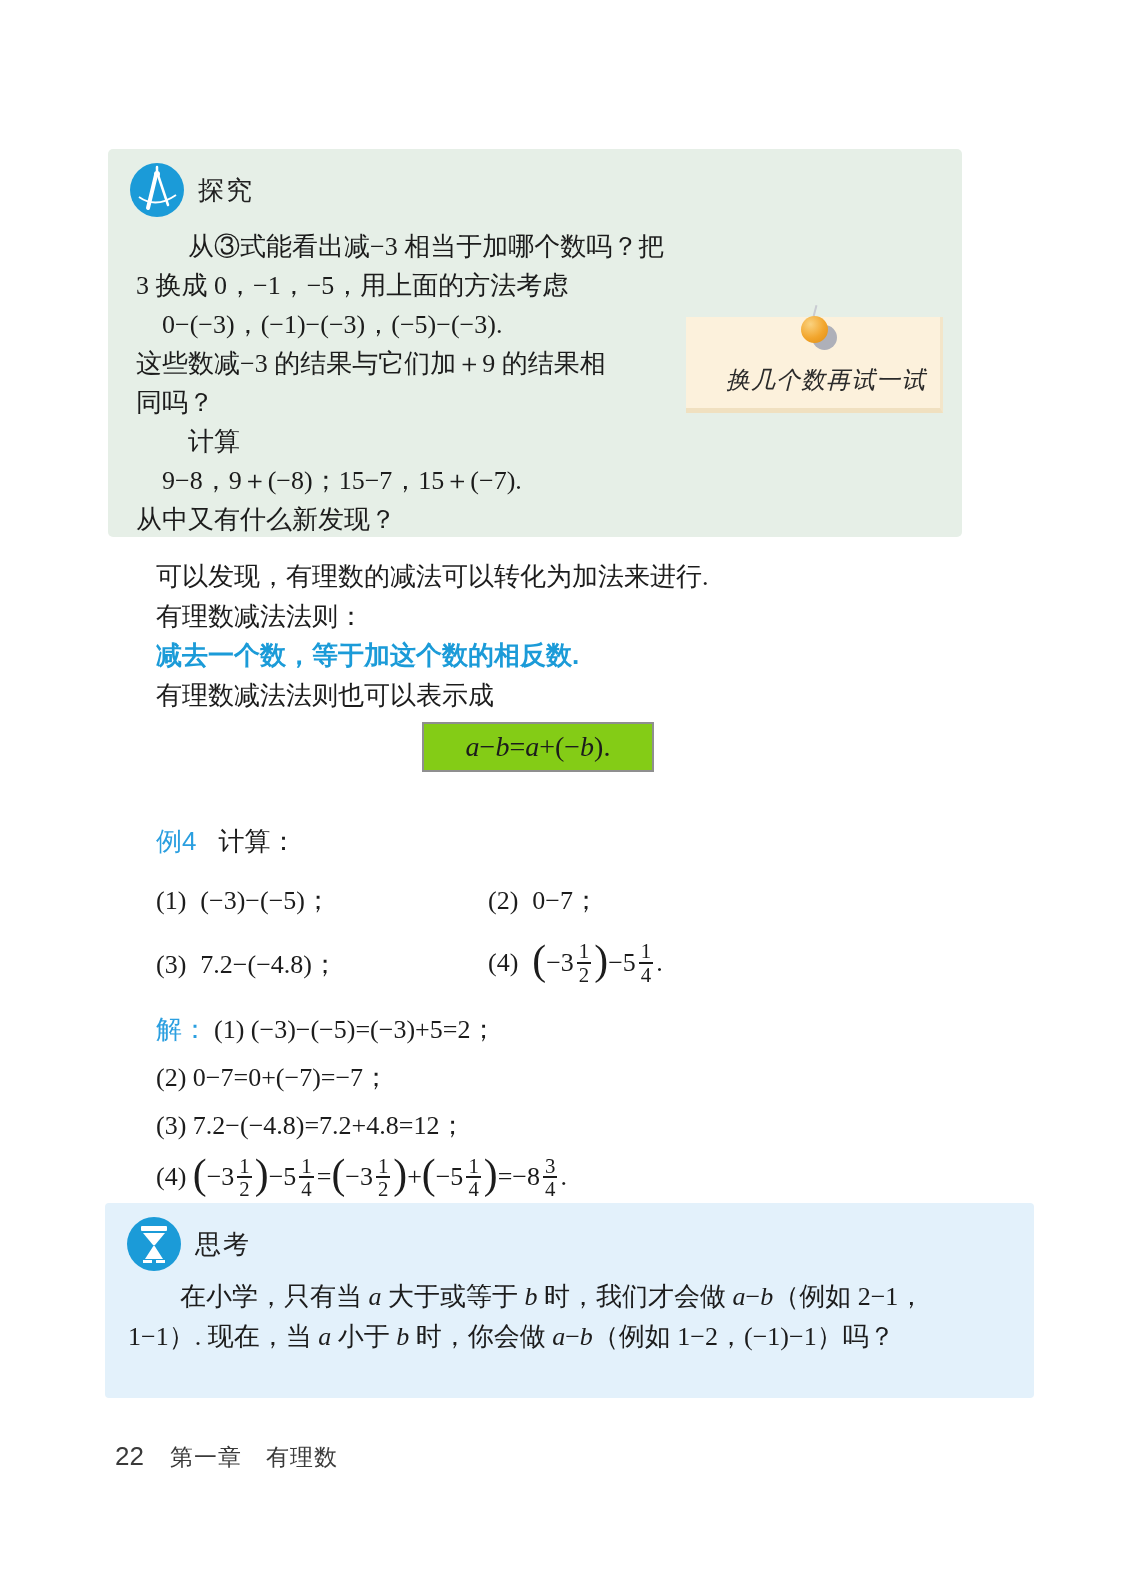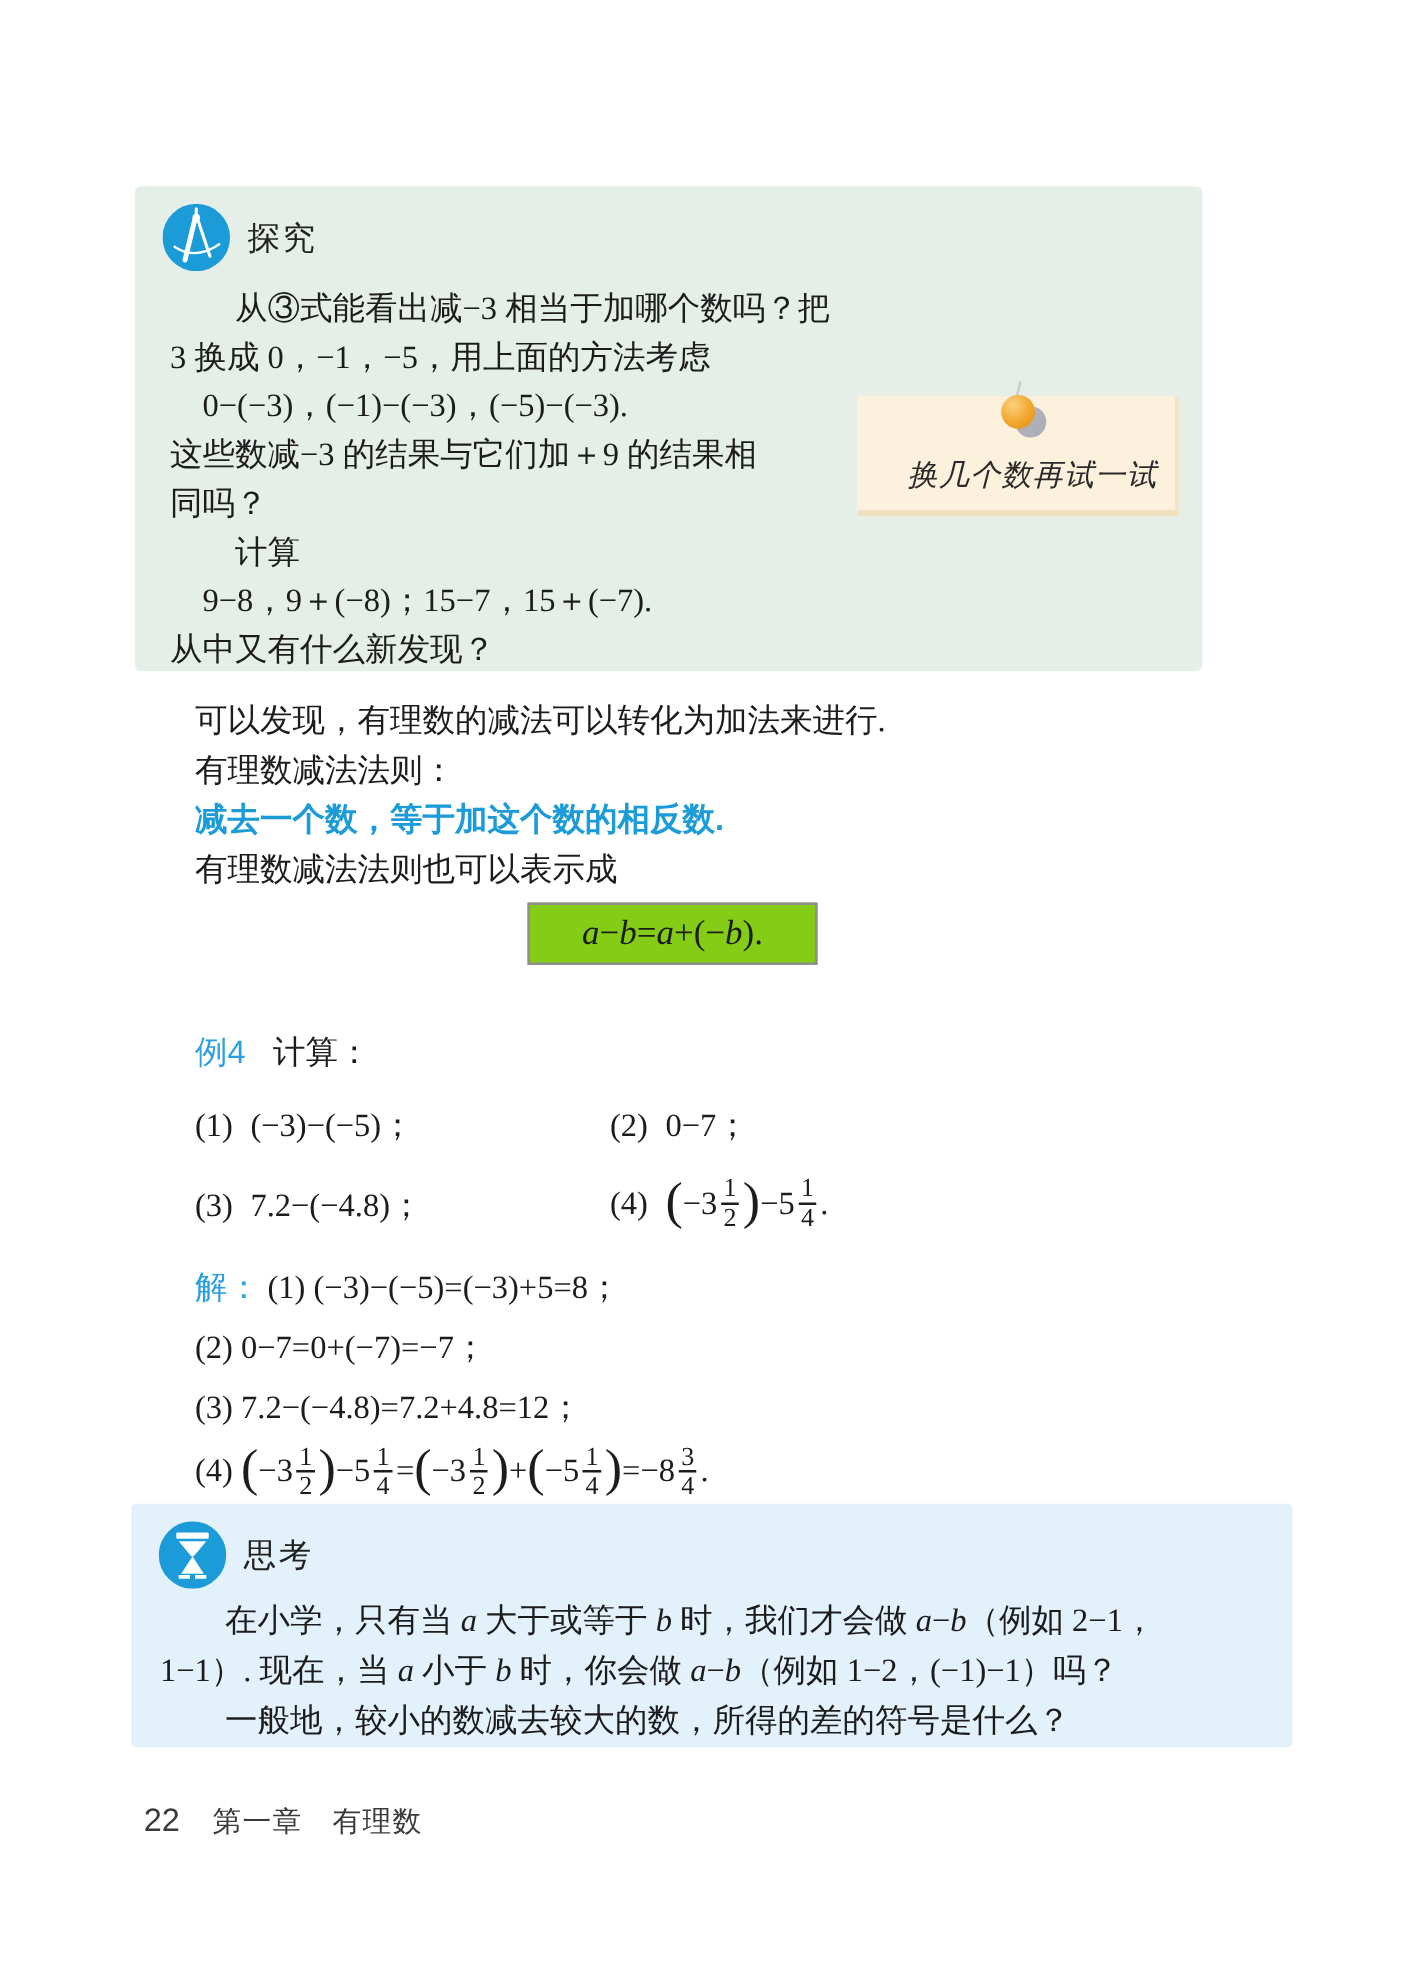--- a/index.html
+++ b/index.html
@@ -184,21 +184,21 @@
               <span class="d">2</span>
             </span><span class="bigp">)</span>−5<span class="frac">
               <span class="n">1</span>
               <span class="d">4</span>
             </span>.</span>
       </div>
     </div>
 
     <div class="solutions">
       <div class="sol-line">
-        <span class="blue-label">解：</span><span>(1) (−3)−(−5)=(−3)+5=8；</span>
+        <span class="blue-label">解：</span><span>(1) (−3)−(−5)=(−3)+5=2；</span>
       </div>
       <div class="sol-line">
         <span>(2) 0−7=0+(−7)=−7；</span>
       </div>
       <div class="sol-line">
         <span>(3) 7.2−(−4.8)=7.2+4.8=12；</span>
       </div>
       <div class="sol-line">
         <span>(4) <span class="bigp">(</span>−3<span class="frac">
               <span class="n">1</span>
@@ -230,21 +230,20 @@
           <polygon points="27,28 36,42 18,42" fill="#fff"></polygon>
           <rect x="16" y="43" width="9" height="3" fill="#fff"></rect>
           <rect x="29" y="43" width="9" height="3" fill="#fff"></rect>
         </svg>
       </span>
       <span class="box-title">思考</span>
     </div>
     <div class="think-text">
       <div class="ind2">在小学，只有当 <i class="var">a</i> 大于或等于 <i class="var">b</i> 时，我们才会做 <i class="var">a</i>−<i class="var">b</i>（例如 2−1，</div>
       <div>1−1）. 现在，当 <i class="var">a</i> 小于 <i class="var">b</i> 时，你会做 <i class="var">a</i>−<i class="var">b</i>（例如 1−2，(−1)−1）吗？</div>
-      <div class="ind2">一般地，较小的数减去较大的数，所得的差的符号是什么？</div>
     </div>
   </section>
 
   <div class="footer">
     <span class="page-num">22</span>
     <span class="chapter">第一章　有理数</span>
   </div>
 
 </div>
 

